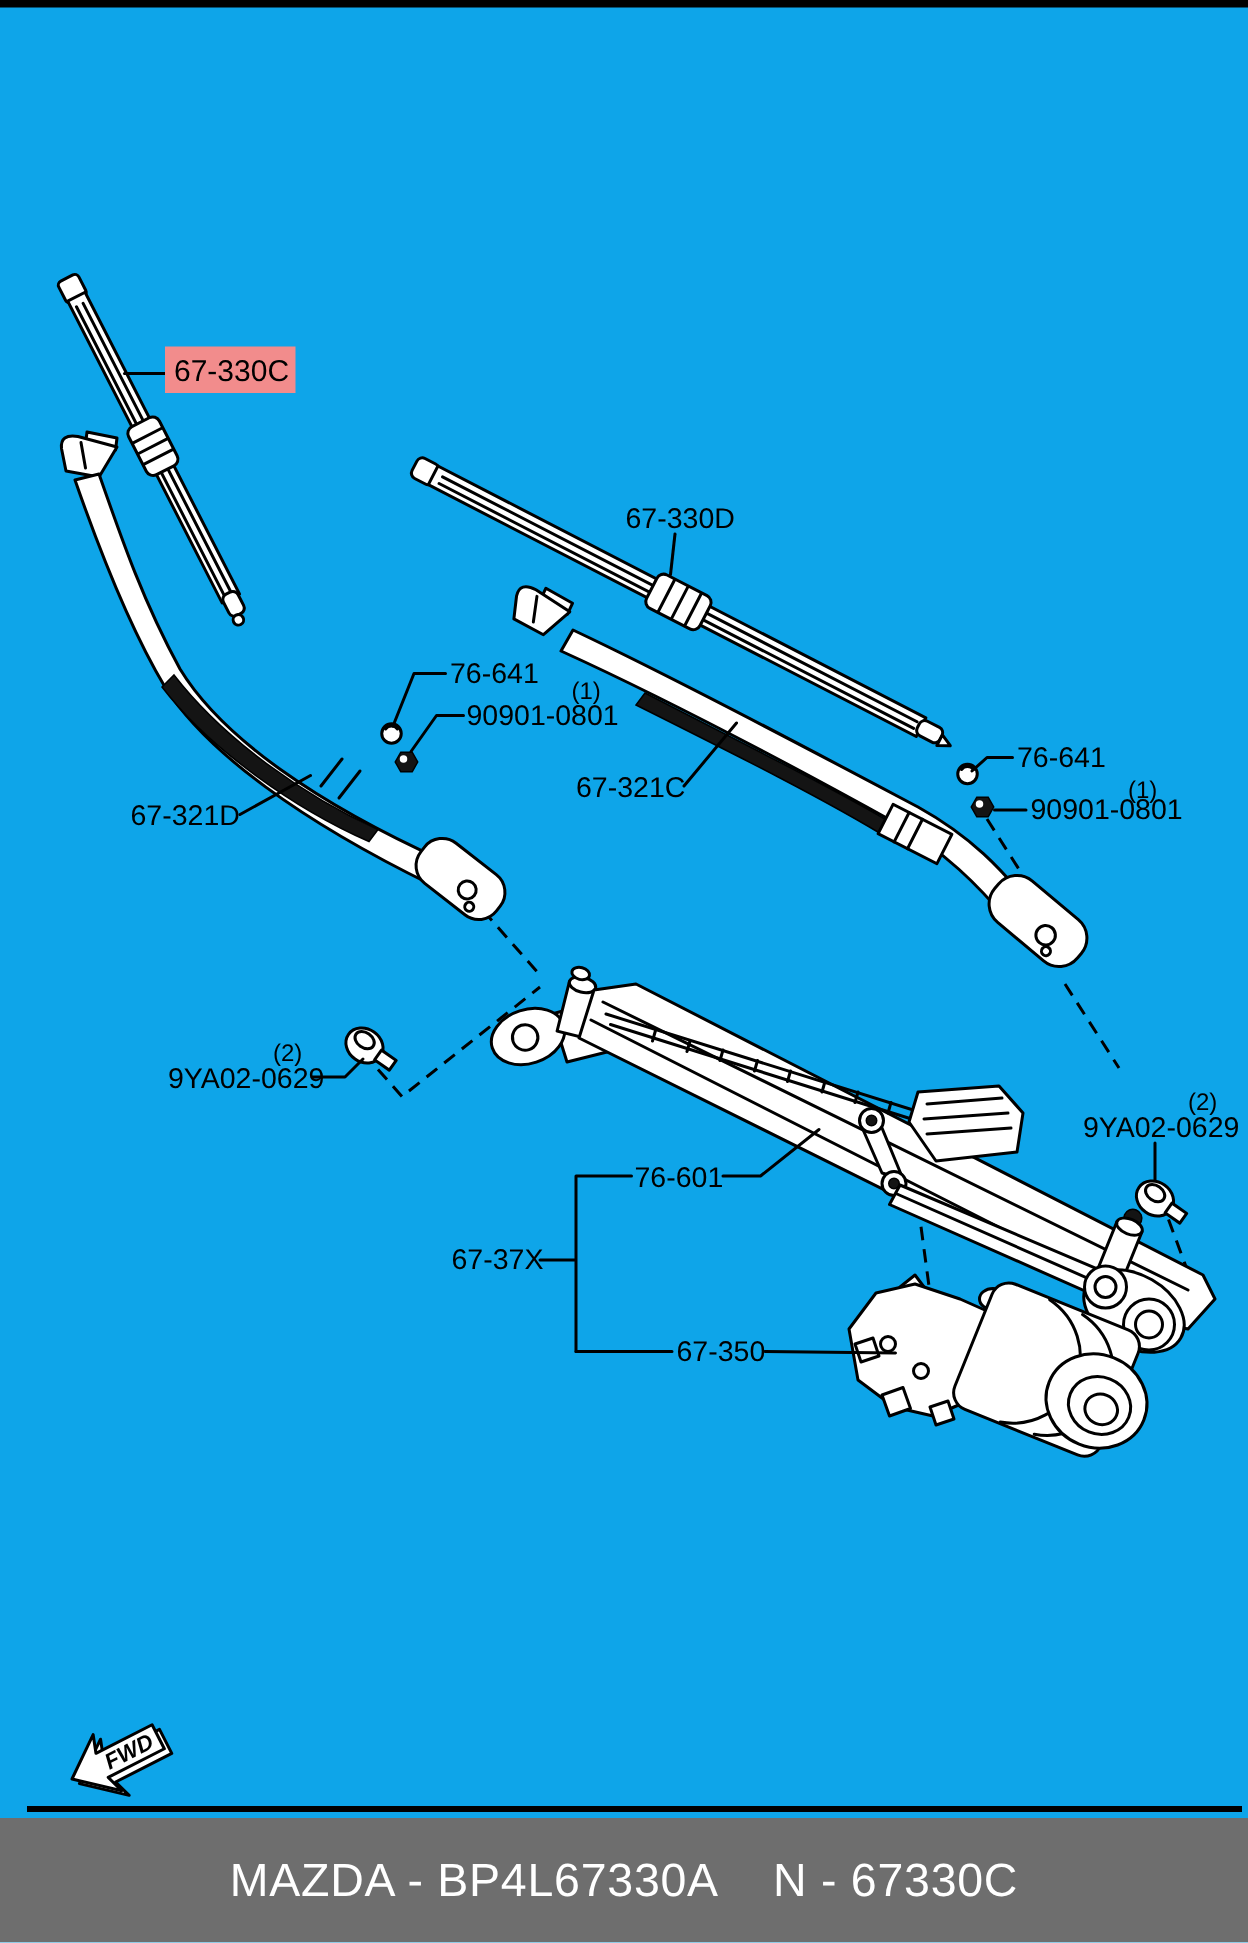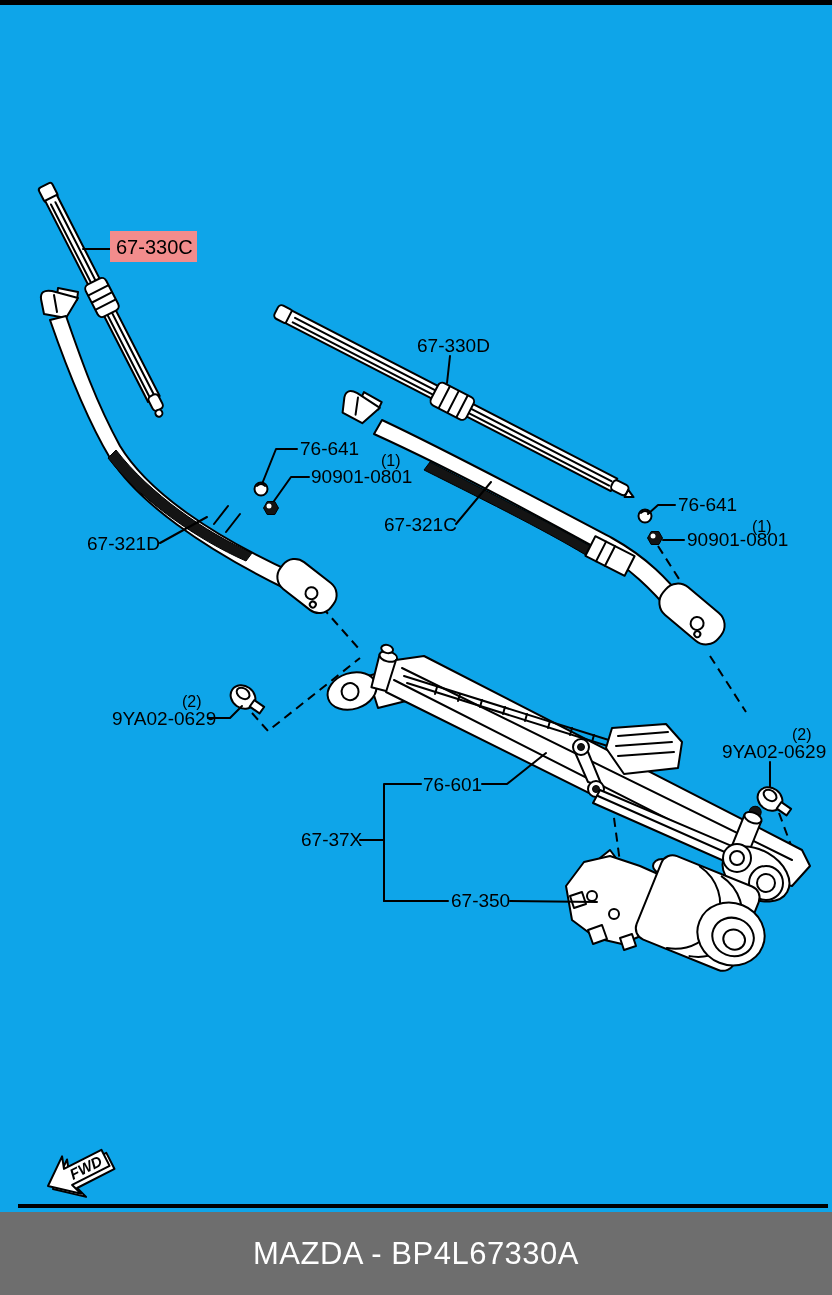--- a/index.html
+++ b/index.html
@@ -235,14 +235,15 @@
     <g transform="translate(48,1186) rotate(-27)">
       <path class="pt" transform="translate(3,5)" d="M 0,0 L 26,-20 L 22,-8 L 64,-8 L 64,10 L 22,10 L 26,22 Z"></path>
       <path class="pt" d="M 0,0 L 26,-20 L 22,-8 L 64,-8 L 64,10 L 22,10 L 26,22 Z"></path>
       <text class="fwdtxt" x="25" y="6">FWD</text>
     </g>
   </svg>
 
   <div class="footer-rule"></div>
   <div class="footer">
     <span>MAZDA - BP4L67330A</span>
+    <span>N - 67330C</span>
   </div>
 </div>
 
 </body></html>

